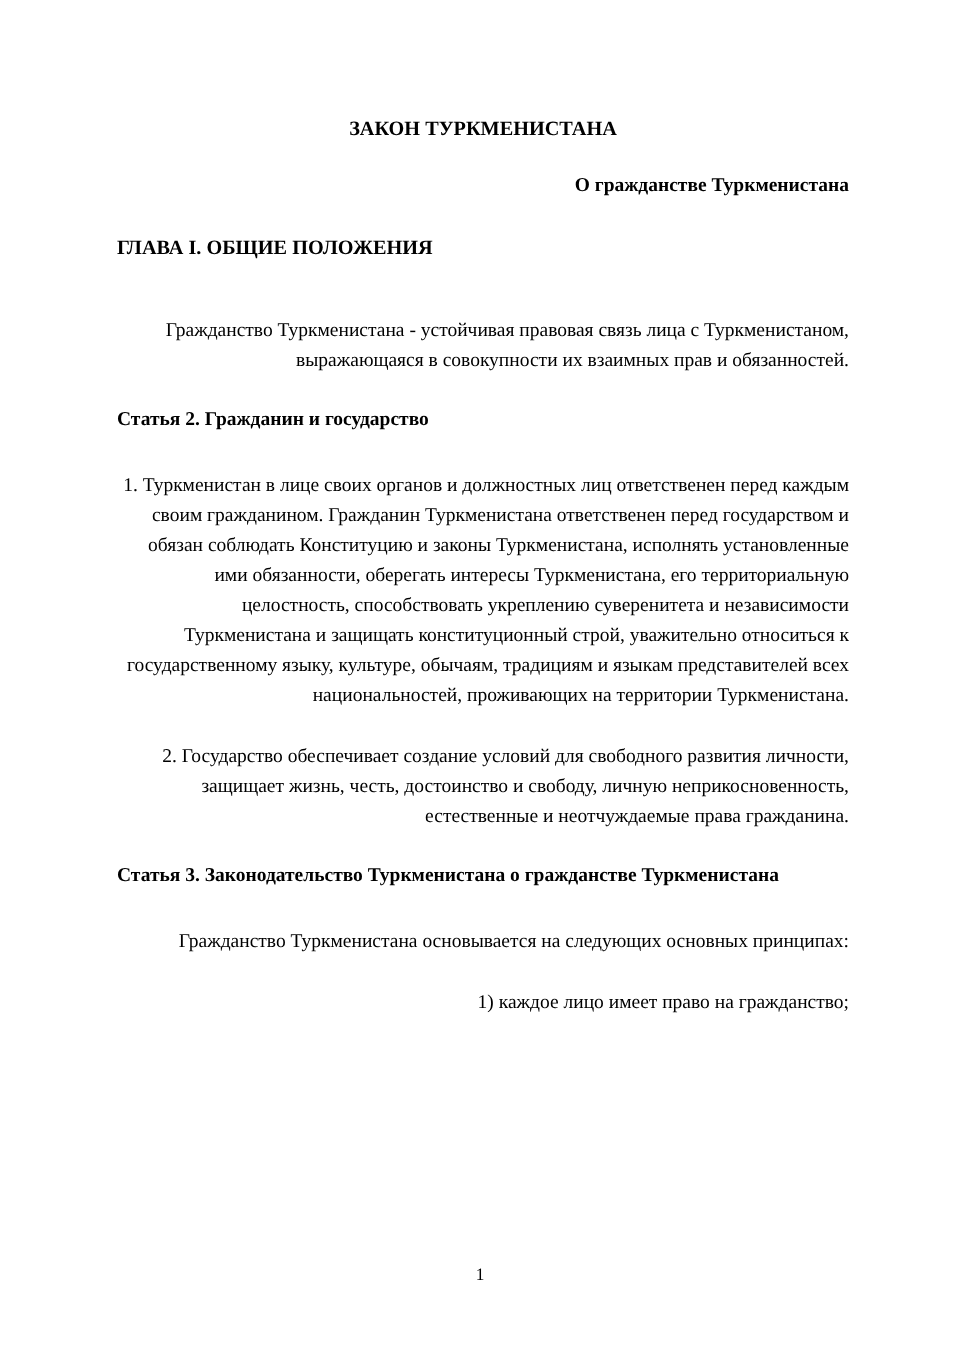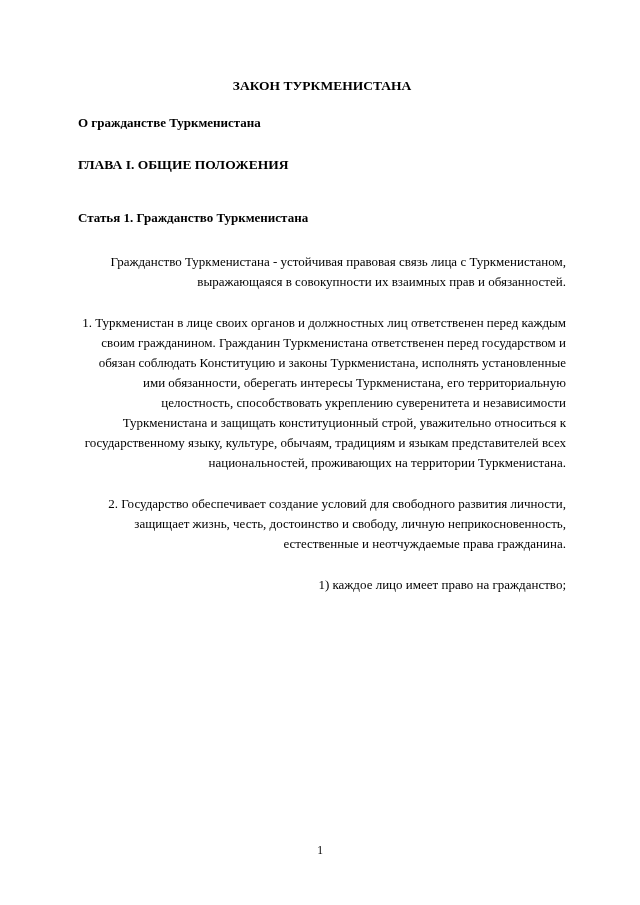--- a/index.html
+++ b/index.html
@@ -20,21 +20,21 @@
     background: #ffffff;
     padding: 78px 74px 16px 78px;
   }
   .doc-title {
     text-align: center;
     font-weight: bold;
     font-size: 13.5px;
     margin-bottom: 21px;
   }
   .doc-subtitle {
-    text-align: left;
+    text-align: right;
     font-weight: bold;
     font-size: 13px;
     margin-bottom: 26px;
   }
   .chapter-heading {
     font-weight: bold;
     font-size: 13.5px;
     margin-bottom: 37px;
   }
   .article-heading {
@@ -61,24 +61,26 @@
 <body>
 
 <div class="page">
 
   <div class="doc-title">ЗАКОН ТУРКМЕНИСТАНА</div>
 
   <div class="doc-subtitle">О гражданстве Туркменистана</div>
 
   <div class="chapter-heading">ГЛАВА I. ОБЩИЕ ПОЛОЖЕНИЯ</div>
 
-  <div class="article-heading">Статья 1. Гражданство Туркменистана</div>
   <div class="para">Гражданство Туркменистана - устойчивая правовая связь лица с Туркменистаном, выражающаяся в совокупности их взаимных прав и обязанностей.</div>
 
+  <div class="article-heading">Статья 2. Гражданин и государство</div>
   <div class="para">1. Туркменистан в лице своих органов и должностных лиц ответственен перед каждым своим гражданином. Гражданин Туркменистана ответственен перед государством и обязан соблюдать Конституцию и законы Туркменистана, исполнять установленные ими обязанности, оберегать интересы Туркменистана, его территориальную целостность, способствовать укреплению суверенитета и независимости Туркменистана и защищать конституционный строй, уважительно относиться к государственному языку, культуре, обычаям, традициям и языкам представителей всех национальностей, проживающих на территории Туркменистана.</div>
   <div class="para">2. Государство обеспечивает создание условий для свободного развития личности, защищает жизнь, честь, достоинство и свободу, личную неприкосновенность, естественные и неотчуждаемые права гражданина.</div>
 
+  <div class="article-heading">Статья 3. Законодательство Туркменистана о гражданстве Туркменистана</div>
 
+  <div class="para">Гражданство Туркменистана основывается на следующих основных принципах:</div>
   <div class="para">1) каждое лицо имеет право на гражданство;</div>
 
   <div class="page-number">1</div>
 
 </div>
 
 </body></html>

